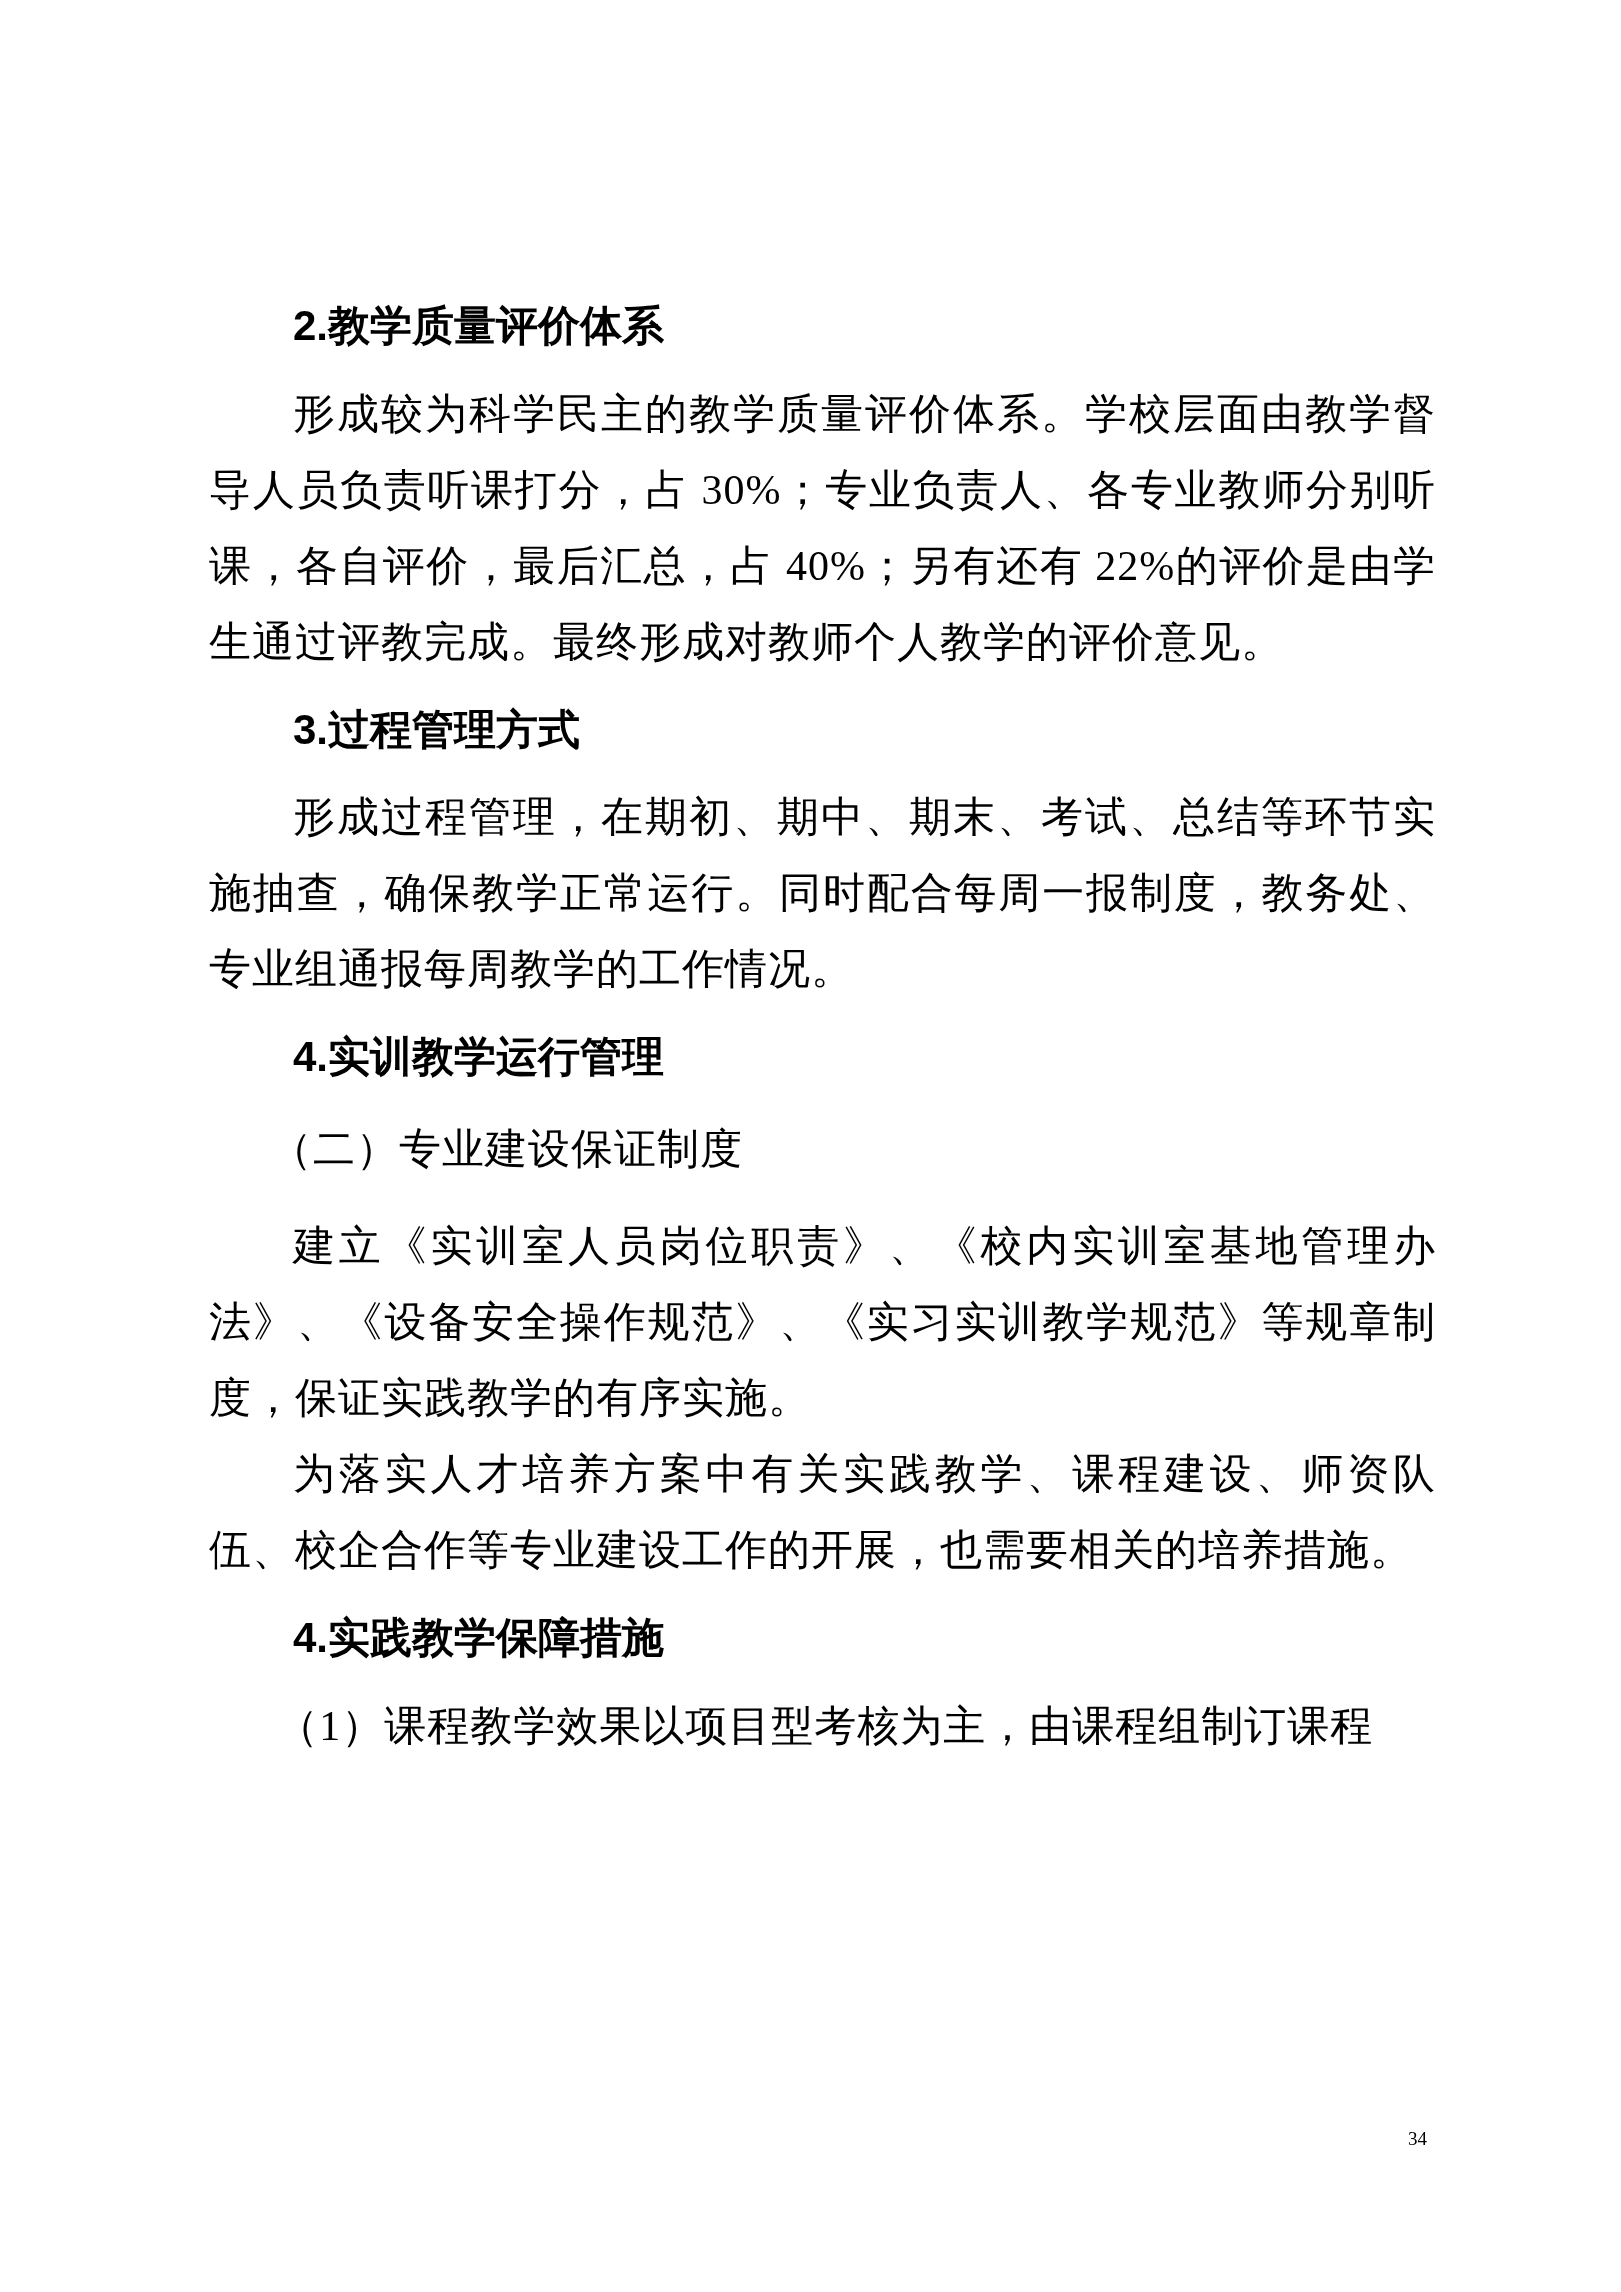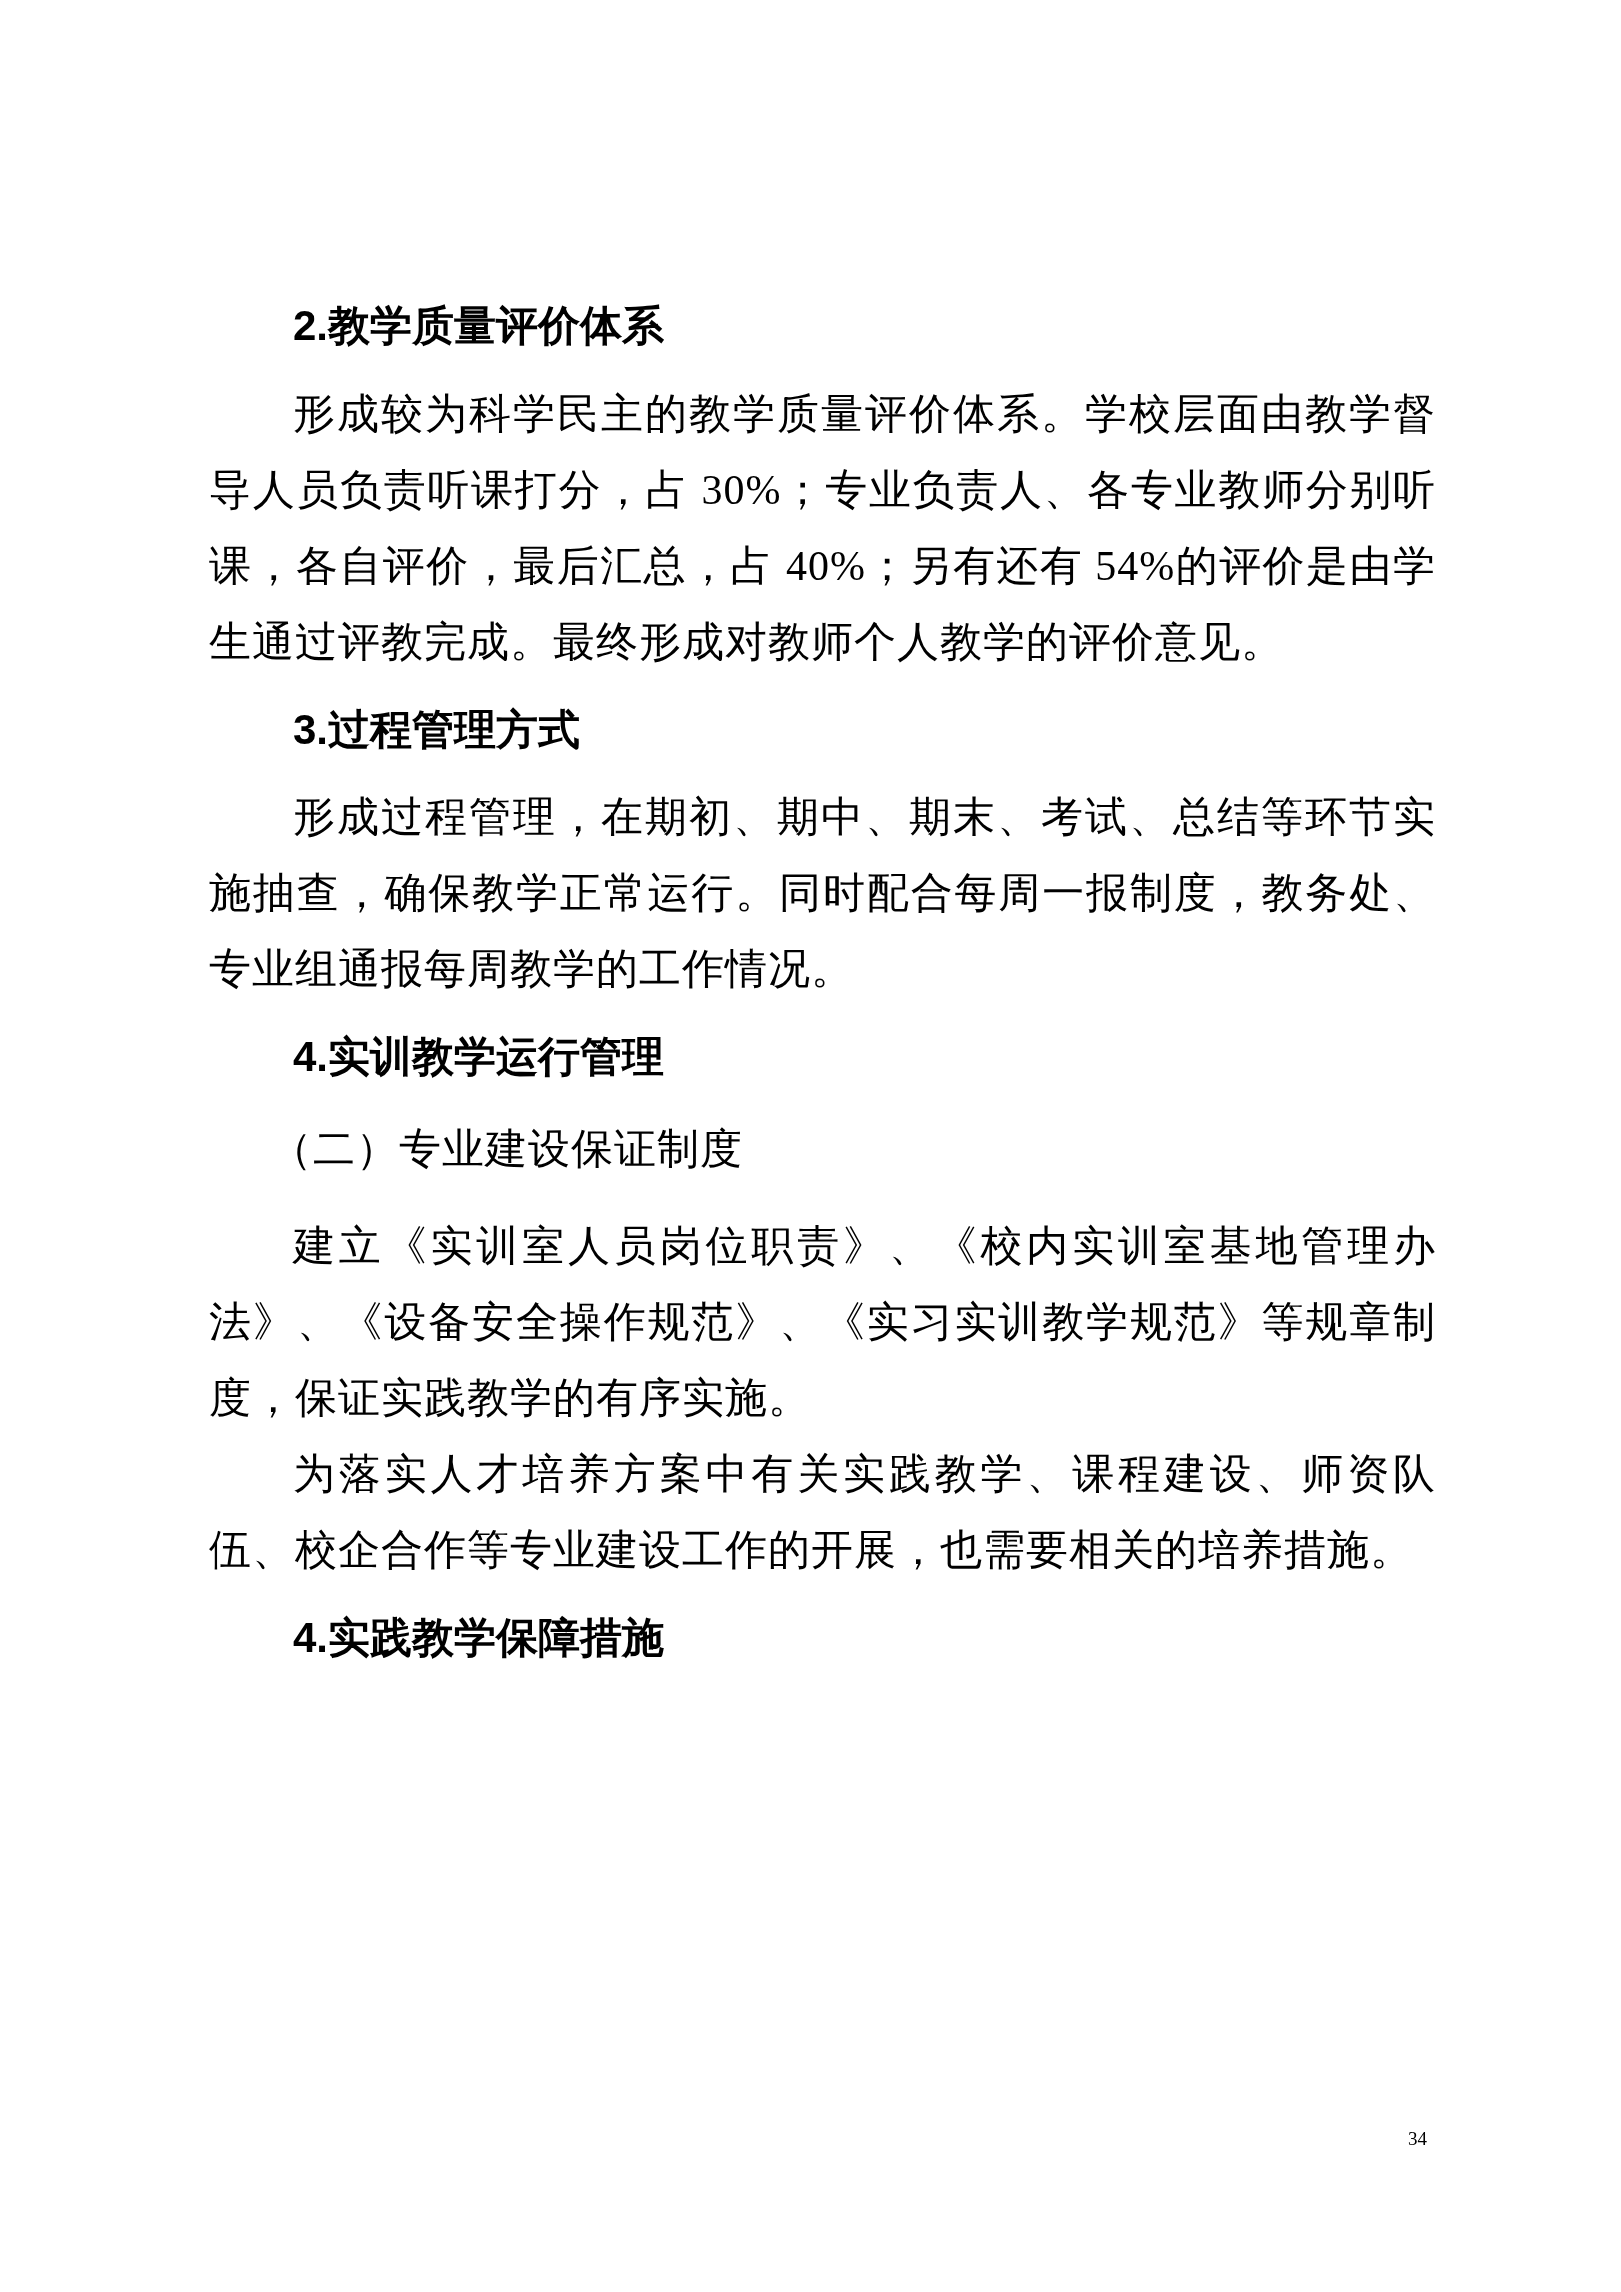--- a/index.html
+++ b/index.html
@@ -67,24 +67,25 @@
     line-height: 37px;
     font-family: "Liberation Serif", serif;
   }
 </style>
 </head>
 <body>
 
 <div class="page">
   <div class="content">
       <div class="block h-num">2.教学质量评价体系</div>
-      <div class="block para">形成较为科学民主的教学质量评价体系。学校层面由教学督导人员负责听课打分，占 30%；专业负责人、各专业教师分别听课，各自评价，最后汇总，占 40%；另有还有 54%的评价是由学生通过评教完成。最终形成对教师个人教学的评价意见。</div>
+      <div class="block para">形成较为科学民主的教学质量评价体系。学校层面由教学督导人员负责听课打分，占 30%；专业负责人、各专业教师分别听课，各自评价，最后汇总，占 40%；另有还有 22%的评价是由学生通过评教完成。最终形成对教师个人教学的评价意见。</div>
       <div class="block h-num">3.过程管理方式</div>
       <div class="block para">形成过程管理，在期初、期中、期末、考试、总结等环节实施抽查，确保教学正常运行。同时配合每周一报制度，教务处、专业组通报每周教学的工作情况。</div>
       <div class="block h-num">4.实训教学运行管理</div>
       <div class="block h-paren">（二）专业建设保证制度</div>
       <div class="block para">建立《实训室人员岗位职责》、《校内实训室基地管理办法》、《设备安全操作规范》、《实习实训教学规范》等规章制度，保证实践教学的有序实施。</div>
       <div class="block para">为落实人才培养方案中有关实践教学、课程建设、师资队伍、校企合作等专业建设工作的开展，也需要相关的培养措施。</div>
       <div class="block h-num">4.实践教学保障措施</div>
+      <div class="block para paren">（1）课程教学效果以项目型考核为主，由课程组制订课程</div>
     </div>
   <div class="page-number">34</div>
 </div>
 
 
 </body></html>

